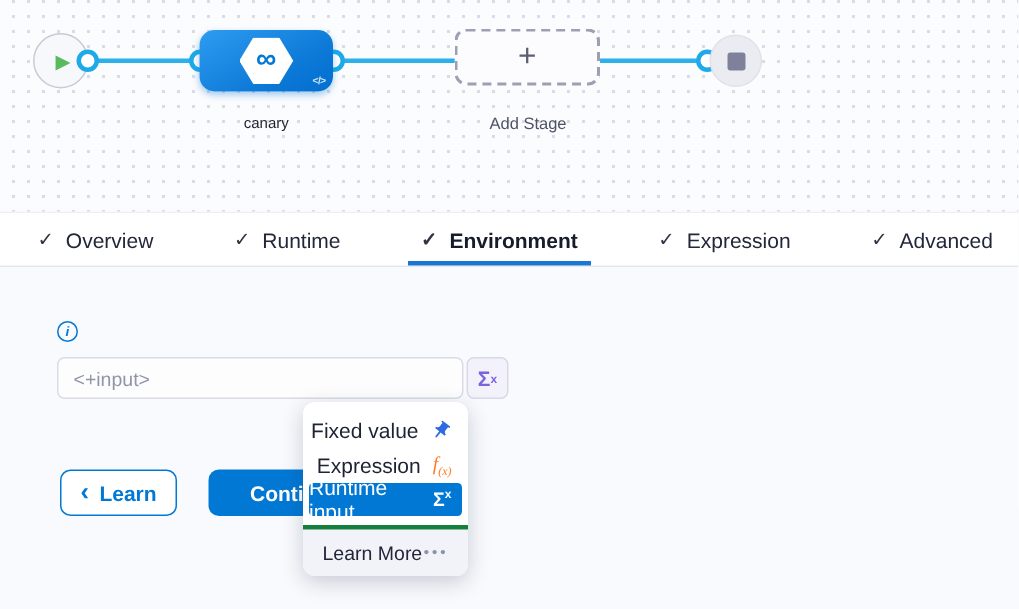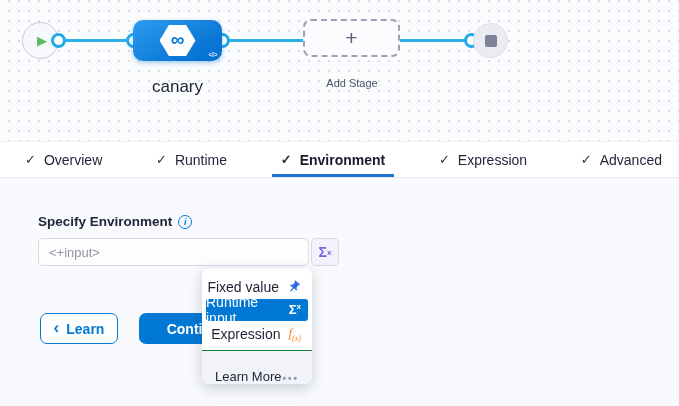--- a/index.html
+++ b/index.html
@@ -66,21 +66,21 @@
     color: #0278d5; font-size: 19px; font-weight: bold; line-height: 0.8;
     margin-top: -2px;
   }
   .code-badge {
     position: absolute; right: 5px; bottom: 3px;
     color: #cfe6fa; font-size: 7px; font-weight: bold;
     letter-spacing: -0.5px;
   }
   .stage-label {
     position: absolute; left: 133px; top: 77px; width: 89px;
-    text-align: center; font-size: 17px; color: #1d2130; font-weight: 500;
+    text-align: center; font-size: 10px; color: #1d2130; font-weight: 500;
   }
   .add-stage-box {
     position: absolute; left: 303px; top: 19px;
     width: 97px; height: 38px; border-radius: 8px;
     border: 2px dashed #9da0b4; background: #fcfcfe;
     display: flex; align-items: center; justify-content: center;
     cursor: pointer;
   }
   .add-stage-box .plus {
     font-size: 21px; color: #5a5f73; font-weight: 300; line-height: 1;
@@ -186,22 +186,22 @@
   .dd-item.selected {
     background: #0278d5; color: #fff;
     margin: 1px 4px; border-radius: 3px; padding-right: 7px; height: 22px;
   }
   .pin-icon { width: 14px; height: 14px; transform: rotate(38deg); flex: 0 0 auto; }
   .pin-icon path { fill: #2d6be3; }
   .mi-sigma { color: #fff; font-size: 13px; font-weight: bold; }
   .fx-icon { color: #ff7b26; font-size: 13px; font-style: italic; font-family: "Liberation Serif", serif; }
   .fx-icon sub { font-size: 8px; }
   .dd-footer {
-    height: 34px; background: #f2f3f8; border-top: 1px solid #15803d;
-    display: flex; align-items: flex-end; justify-content: space-between;
+    height: 34px; background: #f2f3f8; border-top: 3px solid #15803d;
+    display: flex; align-items: center; justify-content: space-between;
     padding: 0 13px; cursor: pointer;
   }
   .dd-footer .lm { font-size: 13px; color: #22263a; }
   .dd-footer .dots { color: #8b93ad; font-size: 10px; letter-spacing: 2px; font-weight: bold; }
 </style>
 </head>
 <body>
 
 <div class="app">
 
@@ -256,21 +256,20 @@
     </div>
     <div class="tab">
       <span class="chk">✓</span>
       <span>Advanced</span>
     </div>
   </div>
 
   <div class="content">
 
     <div class="field-label-row">
-      <span class="field-label">Specify Environment</span>
       <span class="info-icon">i</span>
     </div>
 
     <div class="input-row">
       <input class="env-input" type="text" value="&lt;+input&gt;" style="">
       <button class="sigma-btn">
           <span>Σ</span>
           <sup>x</sup>
         </button>
     </div>
@@ -286,27 +285,27 @@
     </div>
 
     <div class="dropdown">
       <div class="dd-items">
         <div class="dd-item">
           <span>Fixed value</span>
           <svg class="pin-icon" viewBox="0 0 24 24">
             <path d="M16 9V4h1c.55 0 1-.45 1-1s-.45-1-1-1H7c-.55 0-1 .45-1 1s.45 1 1 1h1v5c0 1.66-1.34 3-3 3v2h5.97v7l1 1 1-1v-7H19v-2c-1.66 0-3-1.34-3-3z"></path>
           </svg>
         </div>
+        <div class="dd-item">
+          <span>Expression</span>
+          <span class="fx-icon"><span>f</span><sub>(x)</sub></span>
+        </div>
         <div class="dd-item selected">
           <span>Runtime input</span>
           <span class="mi-sigma"><span>Σ</span><sup>x</sup></span>
-        </div>
-        <div class="dd-item">
-          <span>Expression</span>
-          <span class="fx-icon"><span>f</span><sub>(x)</sub></span>
         </div>
       </div>
       <div class="dd-footer">
         <span class="lm">Learn More</span>
         <span class="dots">•••</span>
       </div>
     </div>
 
   </div>
 </div>

